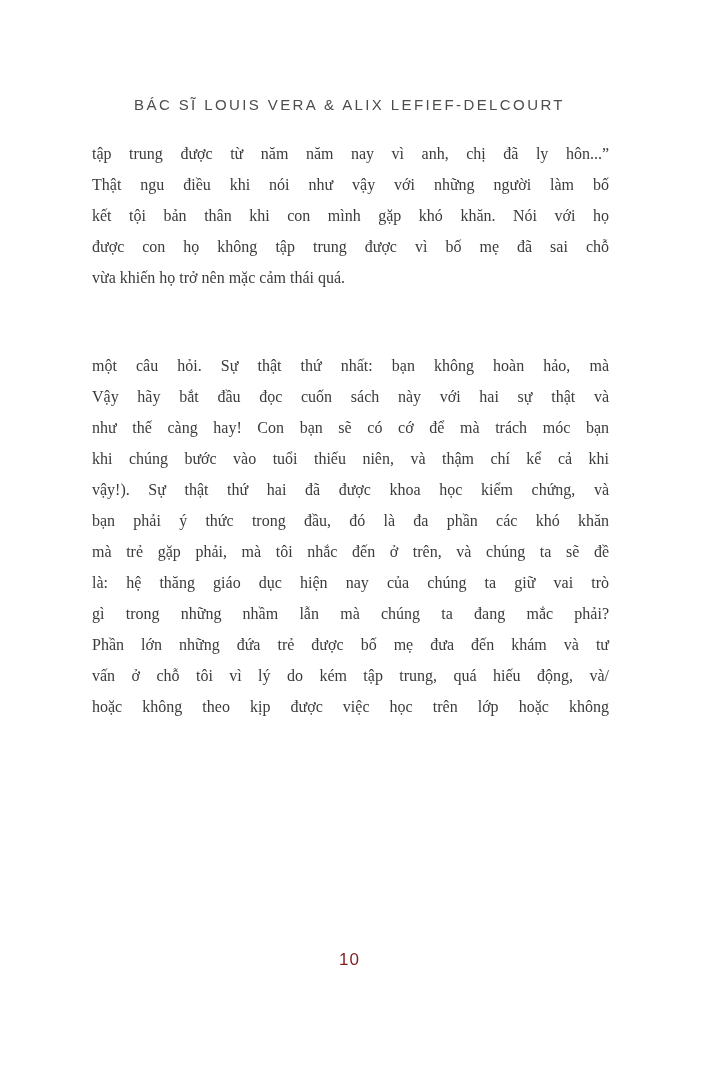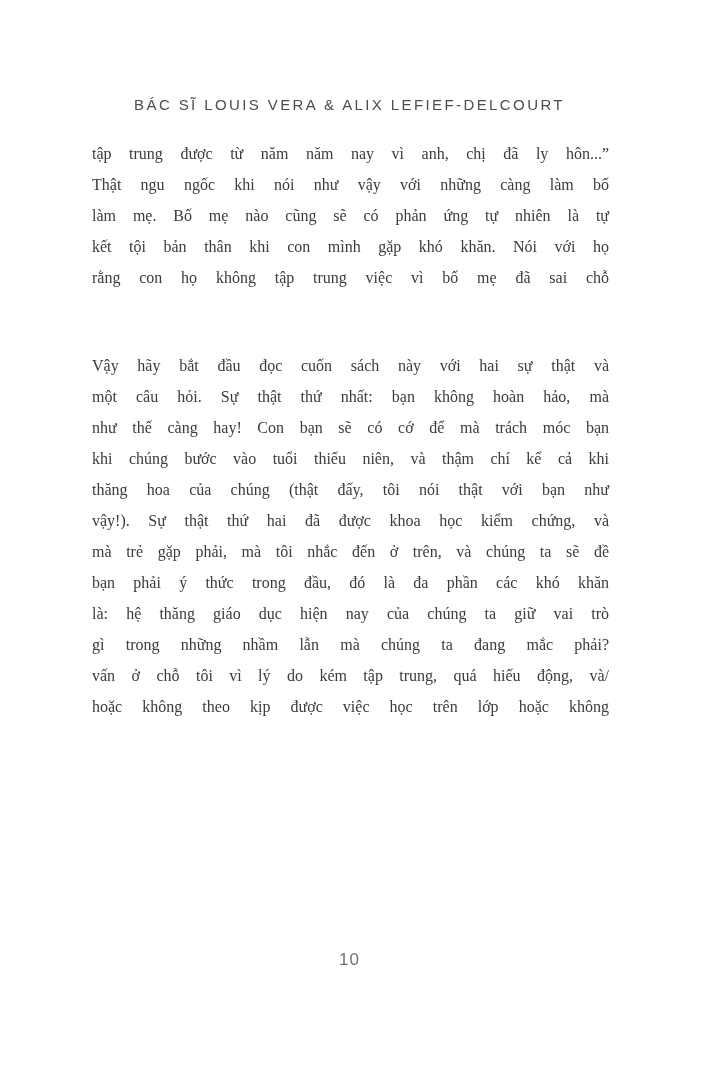--- a/index.html
+++ b/index.html
@@ -67,36 +67,36 @@
 </head>
 <body>
 
 <div class="page" style="background: rgb(255, 255, 255);">
 
   <div class="header-author" style="color: rgb(77, 77, 77);">BÁC SĨ LOUIS VERA &amp; ALIX LEFIEF-DELCOURT</div>
 
   <div class="body-text" style="color: rgb(59, 59, 59);">
       <div class="paragraph">
         <div class="line">tập trung được từ năm năm nay vì anh, chị đã ly hôn...”</div>
-        <div class="line">Thật ngu ngốc khi nói như vậy với những càng làm bố</div>
-        <div class="line">làm mẹ. Bố mẹ nào cũng sẽ có phản ứng tự nhiên là tự</div>
+        <div class="line">Thật ngu điều khi nói như vậy với những người làm bố</div>
         <div class="line">kết tội bản thân khi con mình gặp khó khăn. Nói với họ</div>
-        <div class="line">rằng con họ không tập trung việc vì bố mẹ đã sai chỗ</div>
+        <div class="line">được con họ không tập trung được vì bố mẹ đã sai chỗ</div>
+        <div class="line no-justify-last">vừa khiến họ trở nên mặc cảm thái quá.</div>
       </div>
       <div class="paragraph">
+        <div class="line">một câu hỏi. Sự thật thứ nhất: bạn không hoàn hảo, mà</div>
         <div class="line">Vậy hãy bắt đầu đọc cuốn sách này với hai sự thật và</div>
-        <div class="line">một câu hỏi. Sự thật thứ nhất: bạn không hoàn hảo, mà</div>
         <div class="line">như thế càng hay! Con bạn sẽ có cớ để mà trách móc bạn</div>
         <div class="line">khi chúng bước vào tuổi thiếu niên, và thậm chí kể cả khi</div>
-        <div class="line">thăng hoa của chúng (thật đấy, tôi nói thật với bạn như</div>
         <div class="line">vậy!). Sự thật thứ hai đã được khoa học kiểm chứng, và</div>
+        <div class="line">bạn phải ý thức trong đầu, đó là đa phần các khó khăn</div>
         <div class="line">mà trẻ gặp phải, mà tôi nhắc đến ở trên, và chúng ta sẽ đề</div>
-        <div class="line">bạn phải ý thức trong đầu, đó là đa phần các khó khăn</div>
         <div class="line">là: hệ thăng giáo dục hiện nay của chúng ta giữ vai trò</div>
         <div class="line">gì trong những nhầm lẫn mà chúng ta đang mắc phải?</div>
+        <div class="line">Phần lớn những đứa trẻ được bố mẹ đưa đến khám và tư</div>
         <div class="line">vấn ở chỗ tôi vì lý do kém tập trung, quá hiếu động, và/</div>
         <div class="line">hoặc không theo kịp được việc học trên lớp hoặc không</div>
       </div>
     </div>
 
-  <div class="footer-page-number" style="color: #737373;">10</div>
+  <div class="footer-page-number" style="color: #7f1d1d;">10</div>
 
 </div>
 
 </body></html>

